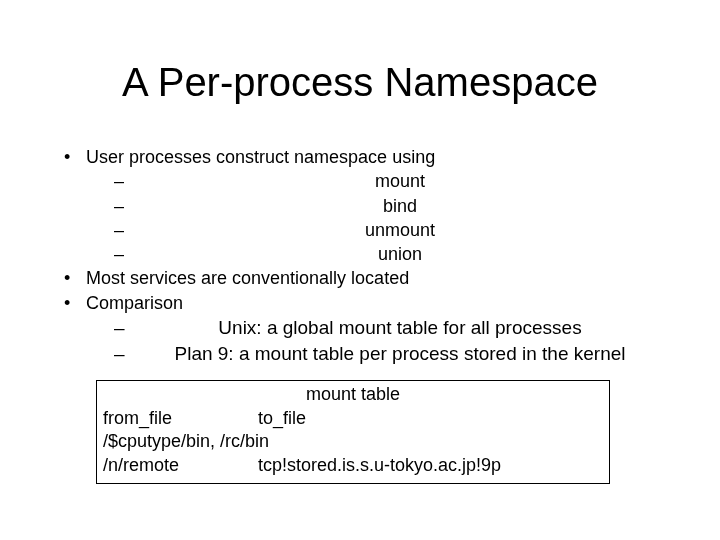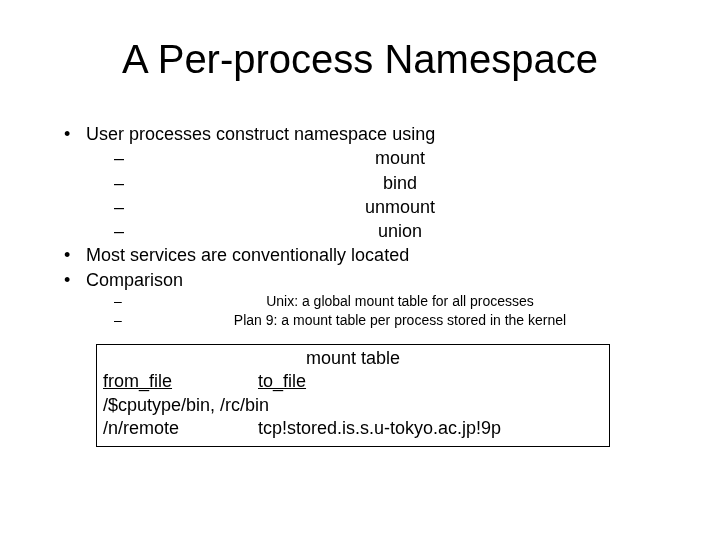--- a/index.html
+++ b/index.html
@@ -8,21 +8,21 @@
     width: 720px;
     height: 540px;
     background: #fff;
     font-family: Arial, Helvetica, sans-serif;
     color: #000;
   }
   .slide {
     box-sizing: border-box;
     width: 720px;
     height: 540px;
-    padding: 17px 50px 0 50px;
+    padding: 40px 50px 0 50px;
     border-radius: 19px;
   }
   .title {
     font-size: 40px;
     text-align: center;
     margin: 20px 0 40px 0;
     font-weight: normal;
   }
   .body {
     font-size: 18px;
@@ -54,21 +54,21 @@
     position: relative;
     padding-left: 22px;
   }
   ul.lvl2 > li::before {
     content: "–";
     position: absolute;
     left: 2px;
     top: 0;
   }
   ul.lvl2.small > li {
-    font-size: 14px;
+    font-size: 19px;
   }
   .table-wrap {
     margin: 14px 0 0 46px;
     width: 500px;
     border: 1px solid #000;
     padding: 2px 6px 6px 6px;
     font-size: 18px;
     line-height: 1.3;
   }
   .table-title {
@@ -78,21 +78,20 @@
     display: flex;
   }
   .col-from {
     width: 155px;
     flex-shrink: 0;
   }
   .col-to {
     flex: 1;
   }
   .underline {
-    text-decoration: underline;
   }
 </style>
 </head>
 <body>
 
 <div class="slide">
 
   <div class="title">A Per-process Namespace</div>
 
   <div class="body">

